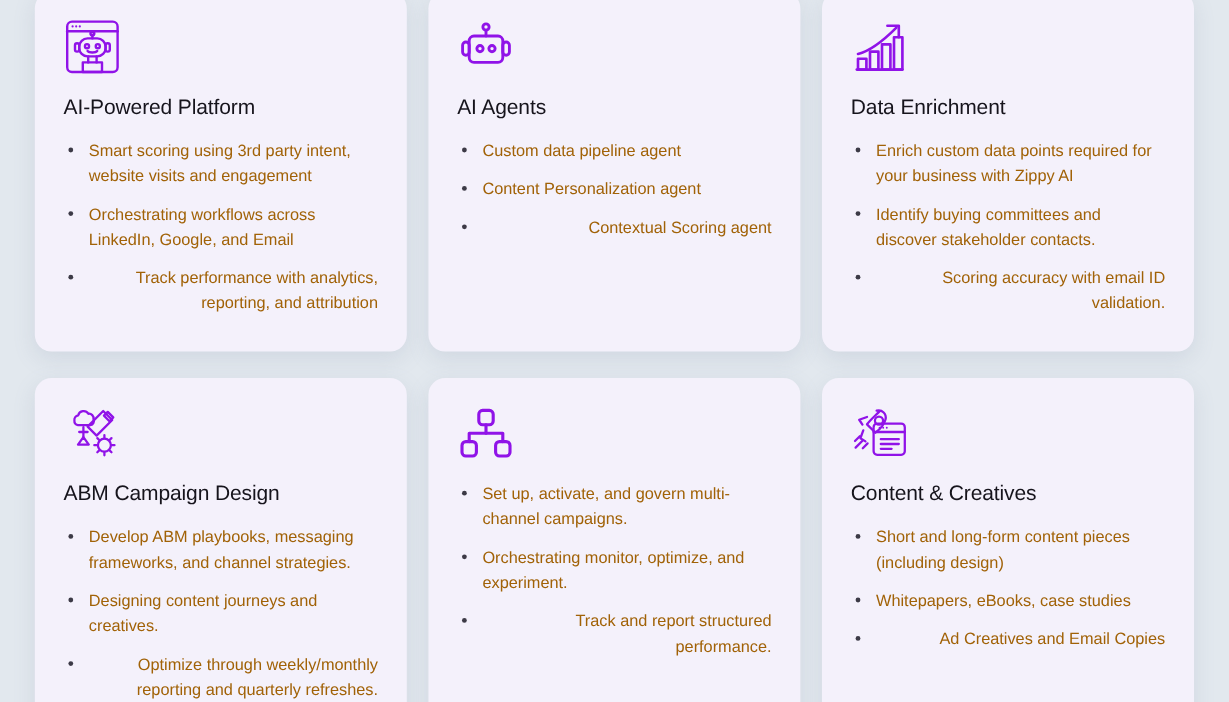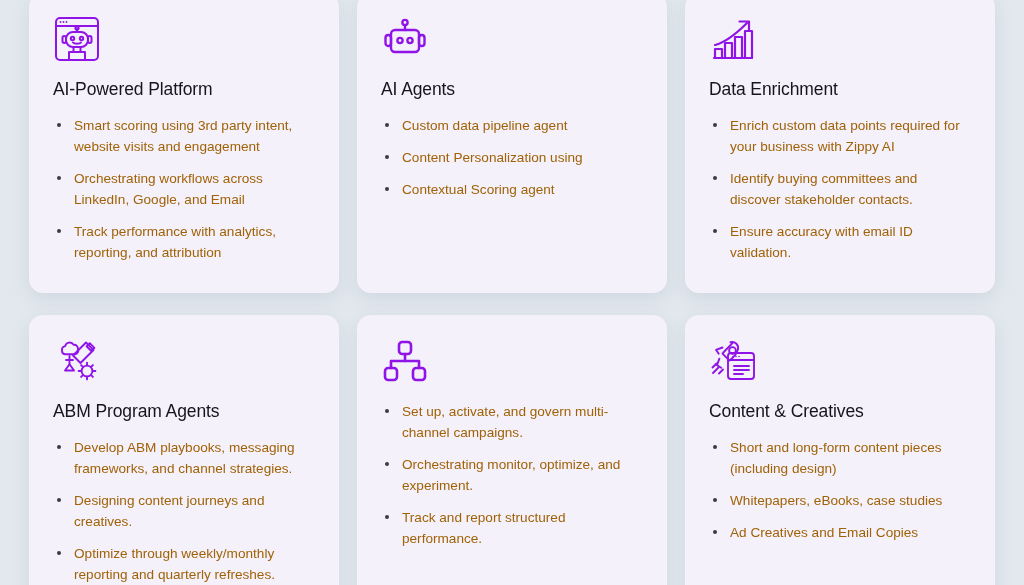--- a/index.html
+++ b/index.html
@@ -82,21 +82,21 @@
   .card-list { list-style: none; }
 
   .card-list li {
     position: relative;
     padding-left: 21px;
     font-size: 13.6px;
     line-height: 1.55;
     color: #a16207;
     margin-bottom: 11px;
   }
-  .card-list li:last-child { margin-bottom: 0; }
+  .card-list li:last-child { margin-bottom: 0; text-align: right; }
 
   .card-list li::before {
     content: "";
     position: absolute;
     left: 4px;
     top: 8px;
     width: 4px;
     height: 4px;
     border-radius: 50%;
     background: #3c3a46;
@@ -150,58 +150,58 @@
         <rect x="10" y="15" width="28" height="22" rx="4"></rect>
         <rect x="4.5" y="20" width="5.5" height="11" rx="2.7"></rect>
         <rect x="38" y="20" width="5.5" height="11" rx="2.7"></rect>
         <circle cx="19" cy="25.5" r="2.6"></circle>
         <circle cx="29" cy="25.5" r="2.6"></circle>
       </svg>
     </div>
     <div class="card-title">AI Agents</div>
     <ul class="card-list">
       <li>Custom data pipeline agent</li>
-      <li>Content Personalization using</li>
+      <li>Content Personalization agent</li>
       <li>Contextual Scoring agent</li>
     </ul>
   </div>
 
   <div class="card">
     <div class="card-icon">
       <svg viewBox="0 0 48 48" fill="none" stroke="#9013e8" stroke-width="2.2" stroke-linecap="round" stroke-linejoin="round">
         <path d="M5 43h38"></path>
         <rect x="6" y="34" width="7" height="9"></rect>
         <rect x="16" y="28" width="7" height="15"></rect>
         <rect x="26" y="22" width="7" height="21"></rect>
         <rect x="36" y="16" width="7" height="27"></rect>
         <path d="M6 30C14 28 26 20 38 8"></path>
         <path d="M30.5 6.5H40V16"></path>
       </svg>
     </div>
     <div class="card-title">Data Enrichment</div>
     <ul class="card-list">
       <li>Enrich custom data points required for your business with Zippy AI</li>
       <li>Identify buying committees and discover stakeholder contacts.</li>
-      <li>Ensure accuracy with email ID validation.</li>
+      <li>Scoring accuracy with email ID validation.</li>
     </ul>
   </div>
 
   <div class="card">
     <div class="card-icon">
       <svg viewBox="0 0 48 48" fill="none" stroke="#9013e8" stroke-width="1.9" stroke-linecap="round" stroke-linejoin="round">
         <path d="M9 13.5a4 4 0 0 1 3.2-4.4 4.6 4.6 0 0 1 8.4-1.3 3.8 3.8 0 0 1 4.3 4.4 3.6 3.6 0 0 1-2.6 5.1H12a3.7 3.7 0 0 1-3-3.8z"></path>
         <path d="M16.5 18.9v8.3M13 23h7"></path>
         <path d="M16.5 27.2 12 33.5h9z"></path>
         <path d="M30 6.5l7.5 7.5-13 13-7.5-7.5z" transform="translate(3,-1)"></path>
         <path d="M36.8 6.2l4.6 4.6-3.2 3.2-4.6-4.6z"></path>
         <circle cx="34" cy="34" r="5.4"></circle>
         <path d="M34 25.6v2.6M34 39.8v2.6M42.4 34h-2.6M28.2 34h-2.6M39.9 28.1l-1.8 1.8M29.9 38.1l-1.8 1.8M39.9 39.9l-1.8-1.8M29.9 29.9l-1.8-1.8"></path>
       </svg>
     </div>
-    <div class="card-title">ABM Program Agents</div>
+    <div class="card-title">ABM Campaign Design</div>
     <ul class="card-list">
       <li>Develop ABM playbooks, messaging frameworks, and channel strategies.</li>
       <li>Designing content journeys and creatives.</li>
       <li>Optimize through weekly/monthly reporting and quarterly refreshes.</li>
     </ul>
   </div>
 
   <div class="card">
     <div class="card-icon">
       <svg viewBox="0 0 48 48" fill="none" stroke="#9013e8" stroke-width="2.6" stroke-linecap="round" stroke-linejoin="round">

